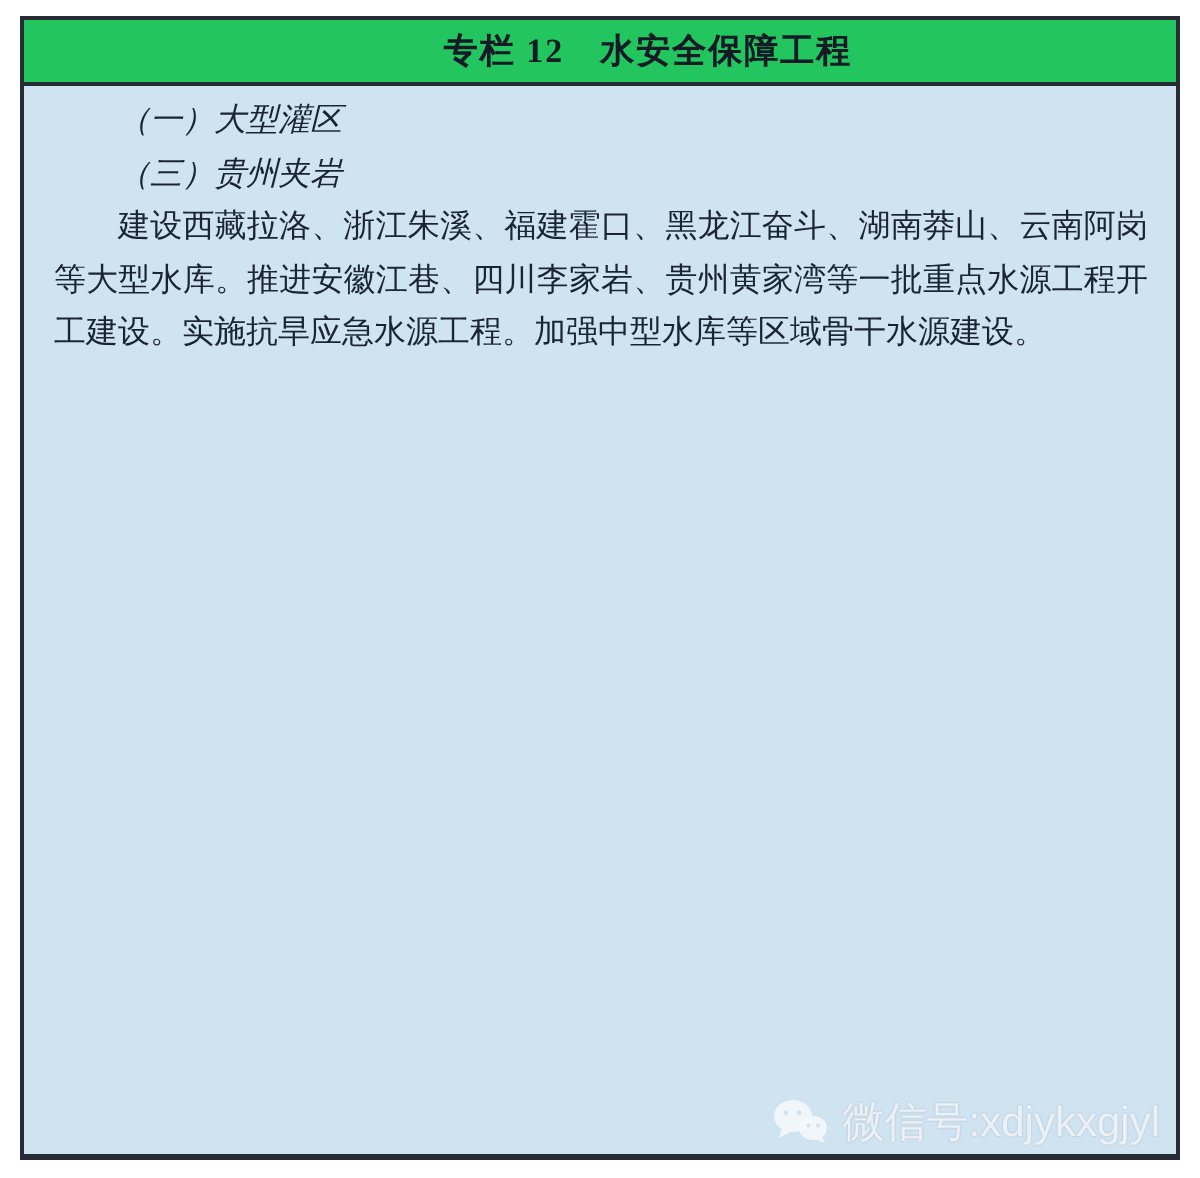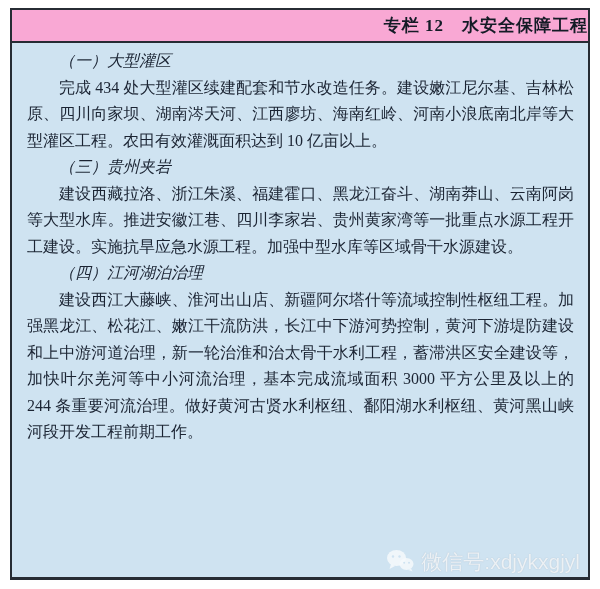--- a/index.html
+++ b/index.html
@@ -23,25 +23,25 @@
     top: 8px;
     width: 580px;
     height: 572px;
     box-sizing: border-box;
     border: 2px solid #272c34;
     border-bottom-width: 3px;
     background: #cfe3f1;
   }
   .panel-header {
     height: 31px;
-    background: #f9a8d4;
+    background: #22c55e;
     border-bottom: 2px solid #272c34;
     display: flex;
     align-items: center;
-    justify-content: flex-end;
+    justify-content: center;
     padding-left: 48px;
   }
   .panel-title {
     font-size: 17px;
     font-weight: bold;
     color: #141b26;
     letter-spacing: 1px;
   }
   .panel-body {
     position: relative;
@@ -88,35 +88,30 @@
   <div class="panel">
 
     <div class="panel-header">
       <span class="panel-title">专栏 12　水安全保障工程</span>
     </div>
 
     <div class="panel-body">
 
       <div class="section">
         <p class="heading">（一）大型灌区</p>
-        <p class="para">完成 434 处大型灌区续建配套和节水改造任务。建设嫩江尼尔基、吉林松原、四川向家坝、湖南涔天河、江西廖坊、海南红岭、河南小浪底南北岸等大型灌区工程。农田有效灌溉面积达到 10 亿亩以上。</p>
       </div>
 
       <div class="section">
       </div>
 
       <div class="section">
         <p class="heading">（三）贵州夹岩</p>
         <p class="para">建设西藏拉洛、浙江朱溪、福建霍口、黑龙江奋斗、湖南莽山、云南阿岗等大型水库。推进安徽江巷、四川李家岩、贵州黄家湾等一批重点水源工程开工建设。实施抗旱应急水源工程。加强中型水库等区域骨干水源建设。</p>
       </div>
 
-      <div class="section">
-        <p class="heading">（四）江河湖泊治理</p>
-        <p class="para">建设西江大藤峡、淮河出山店、新疆阿尔塔什等流域控制性枢纽工程。加强黑龙江、松花江、嫩江干流防洪，长江中下游河势控制，黄河下游堤防建设和上中游河道治理，新一轮治淮和治太骨干水利工程，蓄滞洪区安全建设等，加快叶尔羌河等中小河流治理，基本完成流域面积 3000 平方公里及以上的 244 条重要河流治理。做好黄河古贤水利枢纽、鄱阳湖水利枢纽、黄河黑山峡河段开发工程前期工作。</p>
-      </div>
 
       <div class="watermark">
         <span class="wechat-icon">
           <svg width="28" height="23" viewBox="0 0 28 23" xmlns="http://www.w3.org/2000/svg">
             <ellipse cx="10.5" cy="9" rx="9.5" ry="8" fill="rgba(255,255,255,0.85)"></ellipse>
             <path d="M5 15 L3.5 20 L9 17 Z" fill="rgba(255,255,255,0.85)"></path>
             <circle cx="7" cy="7.5" r="1.2" fill="#cfe3f1"></circle>
             <circle cx="13.5" cy="7.5" r="1.2" fill="#cfe3f1"></circle>
             <ellipse cx="20.5" cy="15" rx="7" ry="6" fill="rgba(255,255,255,0.85)"></ellipse>
             <path d="M25 19.5 L26.5 22.5 L22.5 21 Z" fill="rgba(255,255,255,0.85)"></path>

